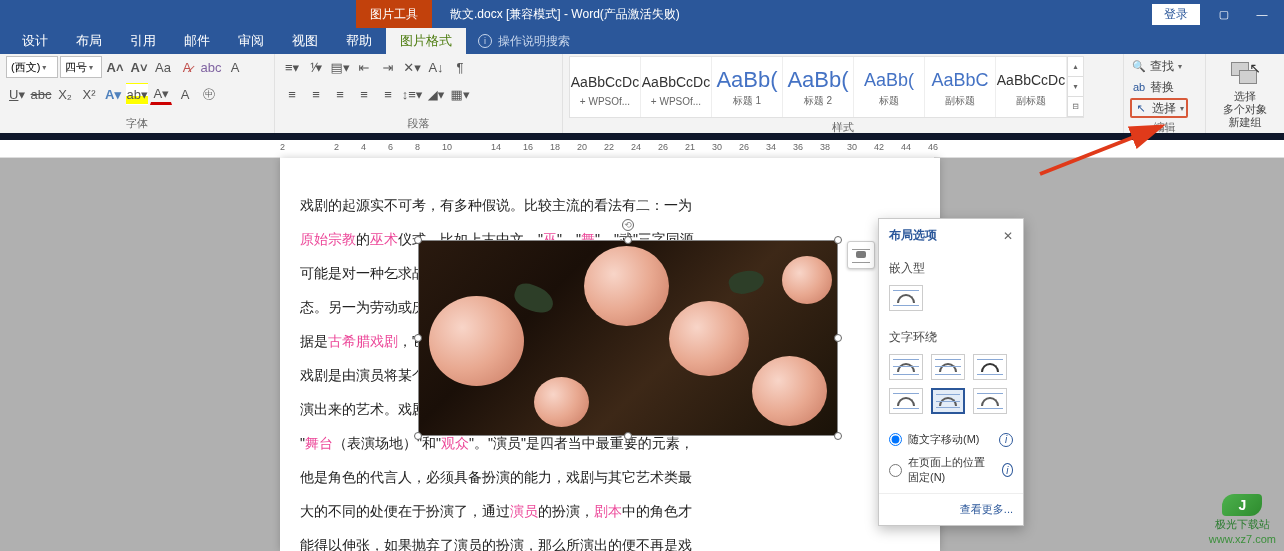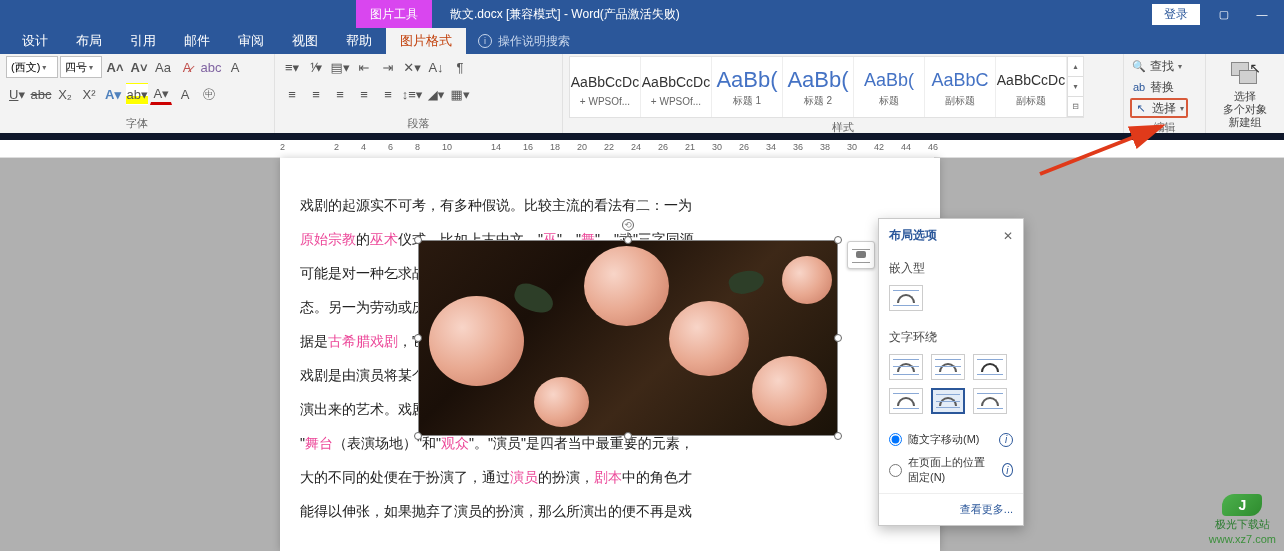--- a/index.html
+++ b/index.html
@@ -1,29 +1,29 @@
 <!DOCTYPE html>
 <html><head>
 <meta charset="utf-8">
 <style>
 *{box-sizing:border-box;margin:0;padding:0;font-family:"Microsoft YaHei",sans-serif}
 body{background:#f3f3f3;width:1284px;height:551px;overflow:hidden;position:relative;font-size:12px}
 
 
 .titlebar{height:28px;background:#2b579a;color:#fff;display:flex;align-items:center;position:relative}
-.titlebar .context-tab{position:absolute;left:356px;top:0;height:28px;background:#d946ef;color:#fff;padding:0 14px;display:flex;align-items:center;font-size:12px}
+.titlebar .context-tab{position:absolute;left:356px;top:0;height:28px;background:#c2410c;color:#fff;padding:0 14px;display:flex;align-items:center;font-size:12px}
 .titlebar .doc-title{position:absolute;left:450px;color:#fff;font-size:12px}
 .titlebar .right{position:absolute;right:0;display:flex;align-items:center;gap:10px;height:28px;padding-right:8px}
 .titlebar .login-btn{background:#fff;color:#2b579a;padding:2px 12px;font-size:12px}
 .titlebar .win-btn{width:28px;height:20px;display:flex;align-items:center;justify-content:center;color:#fff;font-size:11px}
 
 
 .tabs{height:26px;background:#2b579a;display:flex;align-items:center;padding-left:8px;gap:0}
 .tabs .tab{color:#fff;padding:0 14px;height:26px;display:flex;align-items:center;font-size:13px}
-.tabs .tab.active{background:#f3f3f3;color:#c2410c}
+.tabs .tab.active{background:#f3f3f3;color:#4d7c0f}
 .tabs .tell-me{display:flex;align-items:center;color:#c7d6ec;gap:6px;margin-left:12px}
 .tabs .bulb{width:14px;height:14px;border-radius:50%;border:1px solid #c7d6ec;display:flex;align-items:center;justify-content:center;font-size:9px}
 
 
 .ribbon{height:86px;background:#f3f3f3;border-bottom:7px solid #0f172a;display:flex;position:relative}
 .group{border-right:1px solid #e1e1e1;display:flex;flex-direction:column;padding:2px 6px 0}
 .group .ctrls{flex:1;display:flex;align-items:flex-start;gap:2px;flex-wrap:wrap}
 .group .label{text-align:center;font-size:11px;color:#666;padding:2px 0}
 .sm-btn{width:22px;height:22px;display:flex;align-items:center;justify-content:center;color:#555;font-size:13px;border:1px solid transparent}
 .combo{height:22px;border:1px solid #c0c0c0;background:#fff;font-size:11px;padding:0 4px;display:flex;align-items:center;gap:2px}
@@ -328,20 +328,21 @@
   <div class="page">
     <div class="doc-text">
       <div><span>戏剧的起源实不可考，有多种假说。比较主流的看法有二：一为</span></div>
       <div><a>原始宗教</a><span>的</span><a>巫术</a><span>仪式，比如上古中文，"</span><a>巫</a><span>"、"</span><a>舞</a><span>"、"武"三字同源，</span></div>
       <div><span>可能是对一种乞求战斗胜利的</span><a>巫术</a><span>活动的合称，即戏剧的原始形</span></div>
       <div>态。另一为劳动或庆丰收时的即兴歌舞表演，这种说法主要依</div>
       <div><span>据是</span><a>古希腊戏剧</a><span>，它被认为是起源于酒神祭祀。</span></div>
       <div><span>戏剧是由演员将某个故事或情境，以对话、歌唱或动作等方式</span></div>
       <div><span>演出来的艺术。戏剧有四个元素，包括了"</span><a>演员</a><span>"、"</span><a>故事</a><span>（情境）"、</span></div>
       <div><span>"</span><a>舞台</a><span>（表演场地）"和"</span><a>观众</a><span>"。"演员"是四者当中最重要的元素，</span></div>
+      <div>他是角色的代言人，必须具备扮演的能力，戏剧与其它艺术类最</div>
       <div><span>大的不同的处便在于扮演了，通过</span><a>演员</a><span>的扮演，</span><a>剧本</a><span>中的角色才</span></div>
       <div>能得以伸张，如果抛弃了演员的扮演，那么所演出的便不再是戏</div>
 
       <div class="img-obj">
         <div class="photo">
           <div class="flower f1"></div>
             <div class="flower f2"></div>
             <div class="flower f3"></div>
           <div class="flower f4"></div>
             <div class="flower f5"></div>

